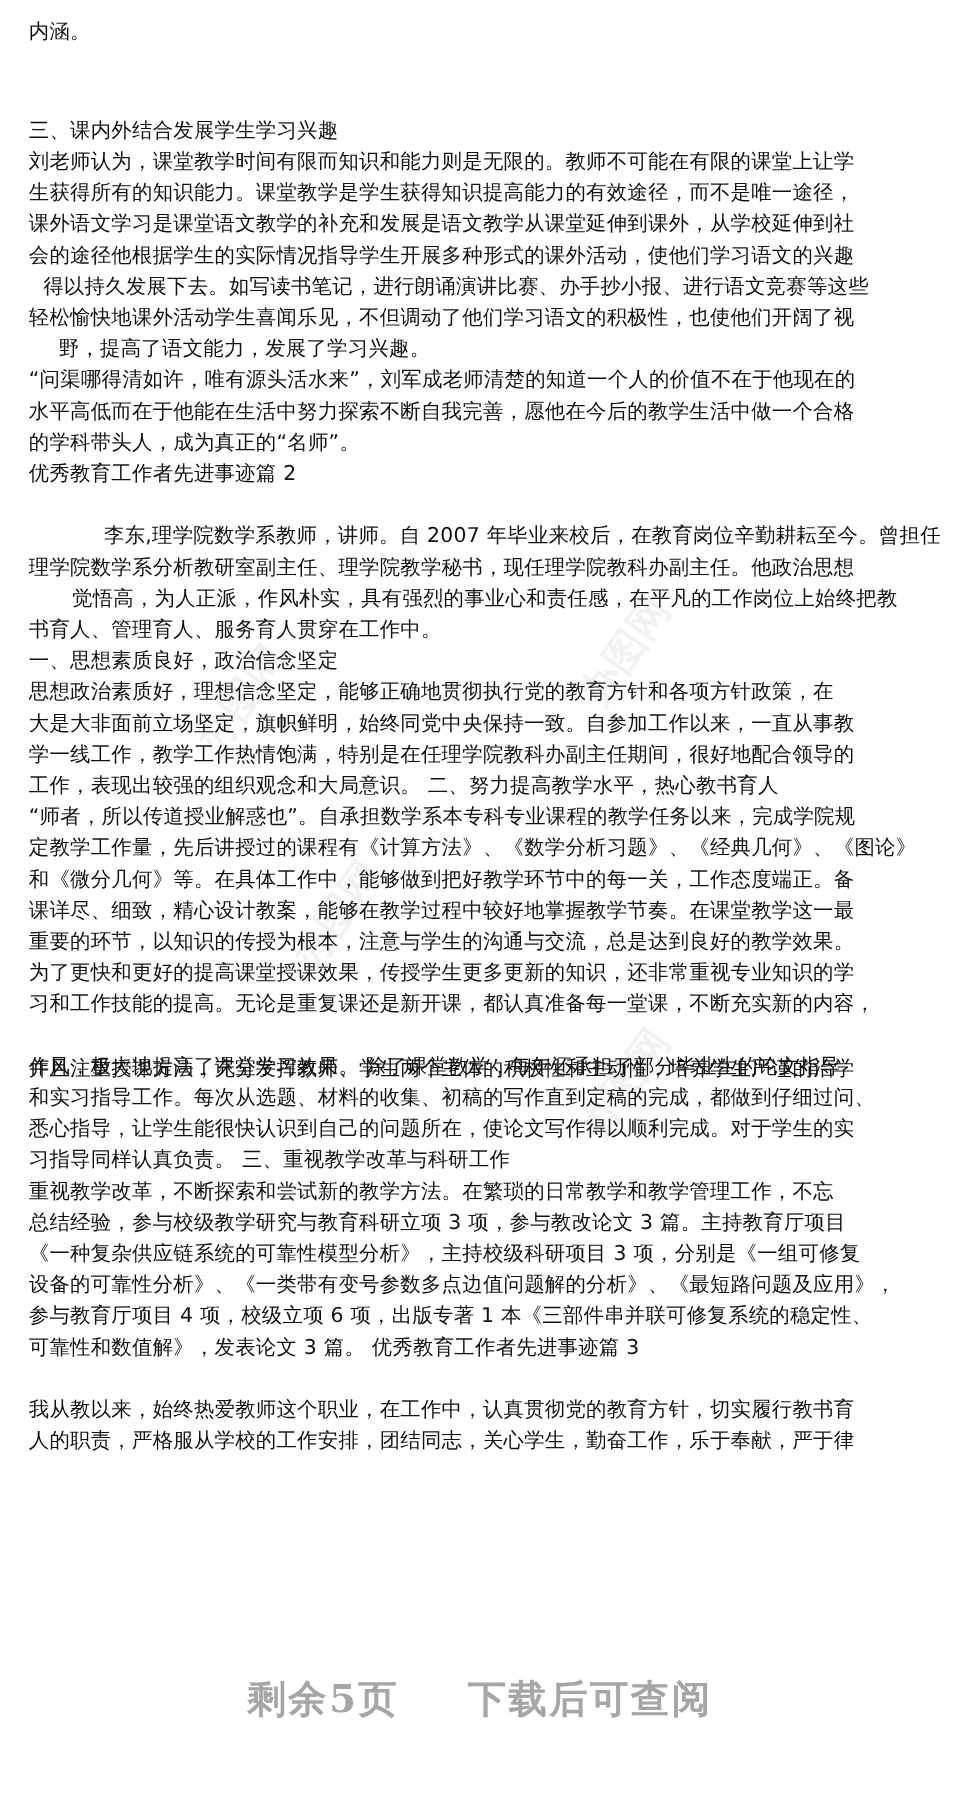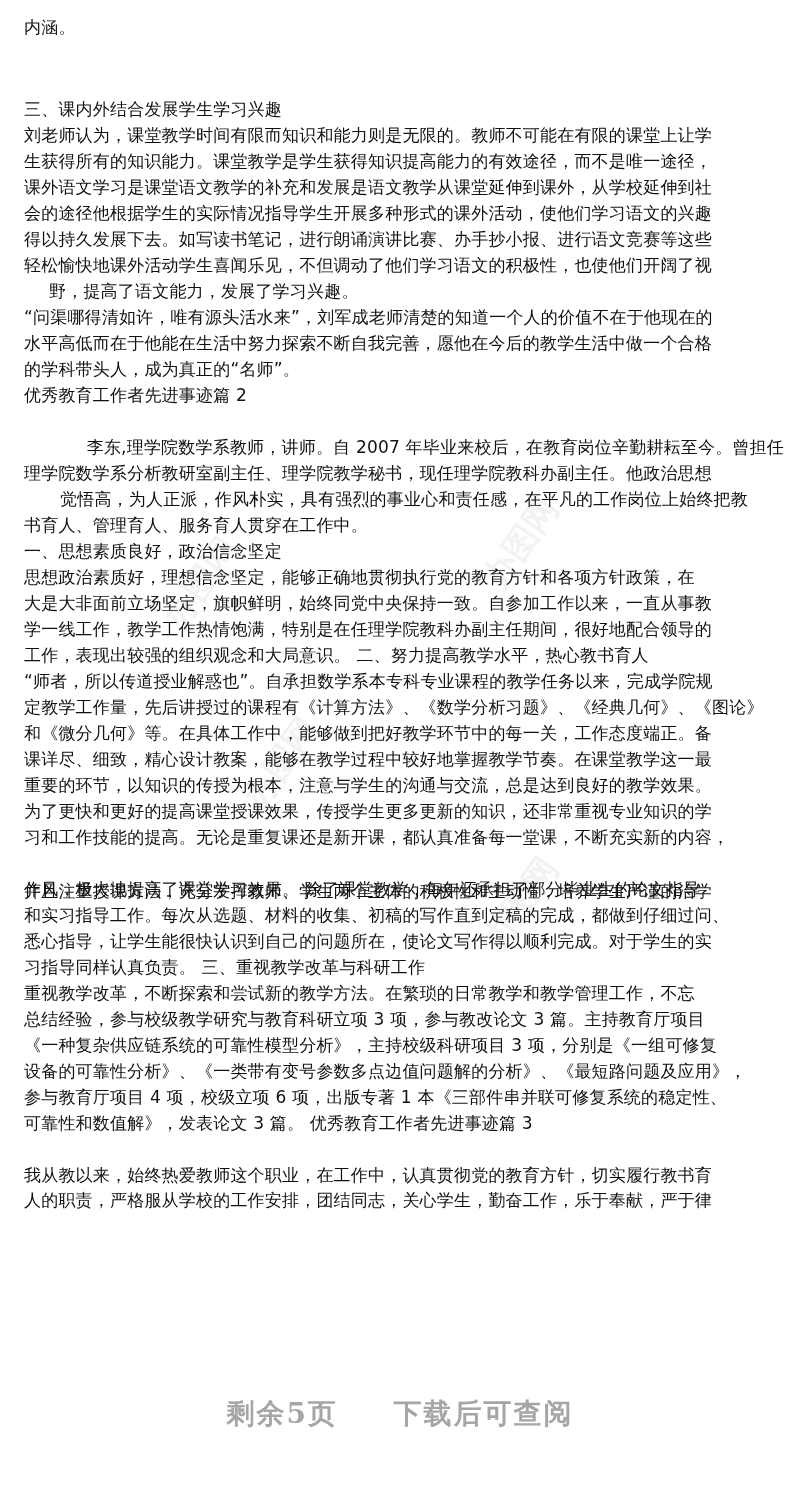--- a/index.html
+++ b/index.html
@@ -5,37 +5,37 @@
   html, body { margin: 0; padding: 0; background: #ffffff; }
   body { width: 800px; height: 1496px; position: relative; overflow: hidden;
          font-family: "DejaVu Sans", "Liberation Sans", sans-serif; color: #111; }
   .page { position: absolute; left: 0; top: 0; width: 800px; height: 1496px; }
   .line { position: absolute; left: 24px; width: 760px; font-size: 17px; line-height: 26px;
           white-space: nowrap; overflow: hidden; letter-spacing: 0.2px; }
   .clip-top { top: -14px; color: #222; }
   .watermark { position: absolute; font-size: 34px; color: rgba(0,0,0,0.05);
                transform: rotate(-55deg); font-weight: bold; pointer-events: none; }
   .footer-banner { position: absolute; left: 0; top: 1395px; width: 800px; text-align: center;
-                   font-size: 28px; font-weight: bold; color: #a6a6a6; letter-spacing: 2px;
+                   font-size: 32px; font-weight: bold; color: #a6a6a6; letter-spacing: 2px;
                    font-family: "DejaVu Serif", "Liberation Serif", serif; }
   .footer-banner span { margin: 0 22px; }
 </style>
 </head>
 <body>
 
 <div class="page">
   <div class="line clip-top">&nbsp;</div>
   <div id="lines">
       <div class="line" style="top: 14px;">内涵。</div>
       <div class="line" style="top: 96px;">三、课内外结合发展学生学习兴趣</div>
       <div class="line" style="top: 122px;">刘老师认为，课堂教学时间有限而知识和能力则是无限的。教师不可能在有限的课堂上让学</div>
       <div class="line" style="top: 148px;">生获得所有的知识能力。课堂教学是学生获得知识提高能力的有效途径，而不是唯一途径，</div>
       <div class="line" style="top: 174px;">课外语文学习是课堂语文教学的补充和发展是语文教学从课堂延伸到课外，从学校延伸到社</div>
       <div class="line" style="top: 200px;">会的途径他根据学生的实际情况指导学生开展多种形式的课外活动，使他们学习语文的兴趣</div>
-      <div class="line" style="top: 226px;">得以持久发展下去。如写读书笔记，进行朗诵演讲比赛、办手抄小报、进行语文竞赛等这些</div>
+      <div class="line" style="top: 226px; margin-left: 12px;">得以持久发展下去。如写读书笔记，进行朗诵演讲比赛、办手抄小报、进行语文竞赛等这些</div>
       <div class="line" style="top: 252px;">轻松愉快地课外活动学生喜闻乐见，不但调动了他们学习语文的积极性，也使他们开阔了视</div>
       <div class="line" style="top: 278px; margin-left: 25px;">野，提高了语文能力，发展了学习兴趣。</div>
       <div class="line" style="top: 304px;">“问渠哪得清如许，唯有源头活水来”，刘军成老师清楚的知道一个人的价值不在于他现在的</div>
       <div class="line" style="top: 330px;">水平高低而在于他能在生活中努力探索不断自我完善，愿他在今后的教学生活中做一个合格</div>
       <div class="line" style="top: 356px;">的学科带头人，成为真正的“名师”。</div>
       <div class="line" style="top: 382px;">优秀教育工作者先进事迹篇 2</div>
       <div class="line" style="top: 434px; text-align: right;">李东,理学院数学系教师，讲师。自 2007 年毕业来校后，在教育岗位辛勤耕耘至今。曾担任</div>
       <div class="line" style="top: 460px;">理学院数学系分析教研室副主任、理学院教学秘书，现任理学院教科办副主任。他政治思想</div>
       <div class="line" style="top: 486px; text-align: center;">觉悟高，为人正派，作风朴实，具有强烈的事业心和责任感，在平凡的工作岗位上始终把教</div>
       <div class="line" style="top: 512px;">书育人、管理育人、服务育人贯穿在工作中。</div>

